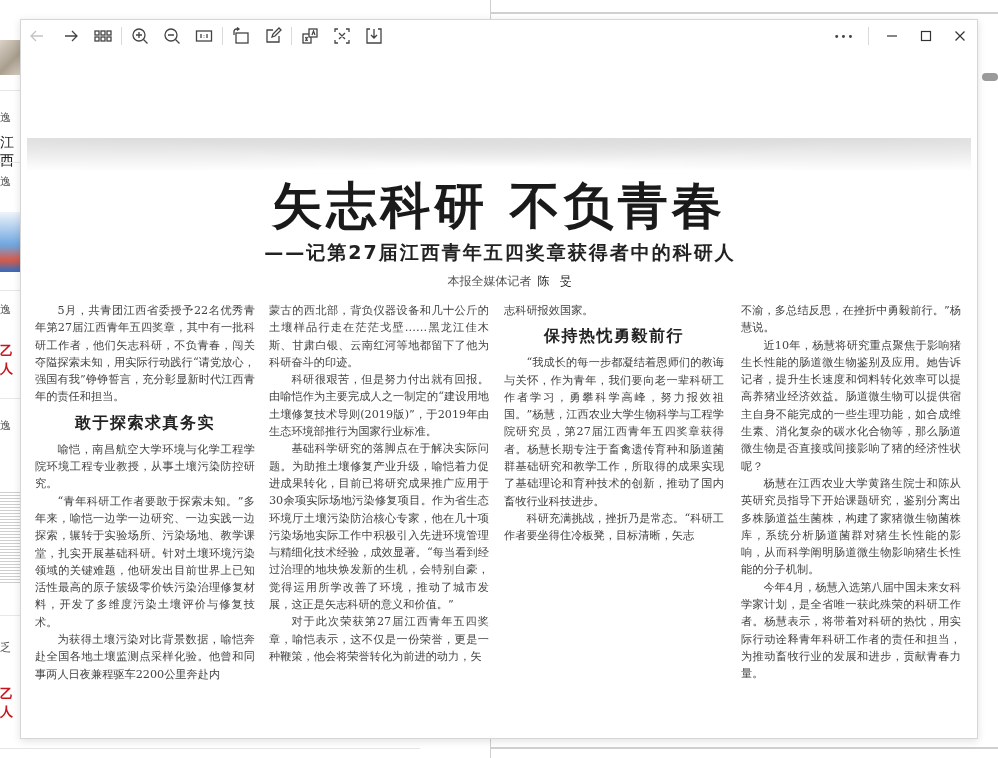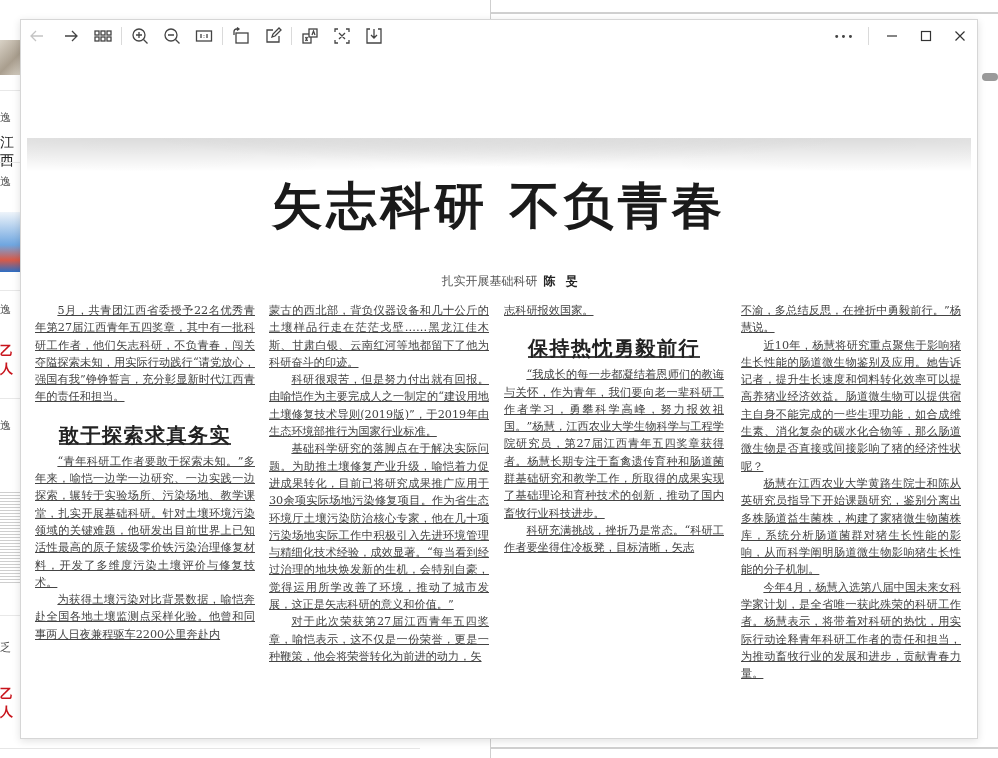--- a/index.html
+++ b/index.html
@@ -31,26 +31,26 @@
   .win-btn svg { width: 14px; height: 14px; stroke: #333; fill: none; stroke-width: 1.2; }
 
   .doc { position: absolute; left: 0; top: 32px; width: 988px; height: 686px; overflow: hidden; }
   .shadow-band { position: absolute; left: 6px; top: 86px; width: 944px; height: 40px;
      background: radial-gradient(ellipse at 12% 0%, rgba(0,0,0,.14), rgba(0,0,0,0) 60%),
                  radial-gradient(ellipse at 88% 0%, rgba(0,0,0,.14), rgba(0,0,0,0) 60%); }
 
   .headline { position: absolute; left: 0; top: 123px; width: 956px; text-align: center; font-family: "DejaVu Serif", serif; font-weight: bold; font-size: 50px; letter-spacing: 4px; color: #1a1a1a; line-height: 62px; }
   .subhead { position: absolute; left: 0; top: 187px; width: 956px; text-align: center; font-family: "DejaVu Sans", sans-serif; font-weight: bold; font-size: 19px; letter-spacing: 2px; color: #222; line-height: 26px; padding-left: 2px; }
   .byline { position: absolute; left: 0; top: 221px; width: 956px; text-align: center; font-size: 12px; color: #555; padding-left: 24px; }
-  .byline b { color: #222; font-weight: bold; letter-spacing: 3px; margin-left: 6px; }
-
-  .col { position: absolute; top: 250px; width: 220px; font-family: "DejaVu Serif", serif; font-size: 11.2px; line-height: 17.3px; color: #444; text-align: justify; text-decoration: underline; }
+  .byline b { color: #222; font-weight: normal; letter-spacing: 3px; margin-left: 6px; }
+
+  .col { position: absolute; top: 250px; width: 220px; font-family: "DejaVu Serif", serif; font-size: 11.2px; line-height: 17.3px; color: #444; text-align: justify; }
   .col p { text-indent: 2em; }
   .col p.noindent { text-indent: 0; }
-  .col h3 { text-align: center; font-family: "DejaVu Sans", sans-serif; font-weight: bold; font-size: 20px; color: #222; letter-spacing: 1.5px; margin: 20px 0 9px; line-height: 18px; }
+  .col h3 { text-align: center; font-family: "DejaVu Sans", sans-serif; font-weight: bold; font-size: 16px; color: #222; letter-spacing: 1.5px; margin: 8px 0 9px; line-height: 18px; }
   .c1 { left: 14px; } .c2 { left: 248px; } .c3 { left: 483px; } .c4 { left: 720px; }
 </style>
 </head>
 <body>
 
 <div class="bg-page"></div>
 <div class="bg-left"></div>
 <div class="bg-divider-v"></div>
 <div class="bg-right-line1"></div>
 <div class="bg-right-line2"></div>
@@ -167,27 +167,29 @@
         <svg viewBox="0 0 14 14">
             <path d="M2.5 2.5l9 9M11.5 2.5l-9 9"></path>
           </svg>
       </div>
     </div>
   </div>
 
   <div class="doc">
     <div class="shadow-band"></div>
     <div class="headline">矢志科研 不负青春</div>
+    <div class="subhead">——记第27届江西青年五四奖章获得者中的科研人</div>
     <div class="byline">
-      <span>扎实开展基础科研</span><b>陈 旻</b>
+      <span>本报全媒体记者</span><b>陈 旻</b>
     </div>
 
     <div class="col c1">
         <p>5月，共青团江西省委授予22名优秀青年第27届江西青年五四奖章，其中有一批科研工作者，他们矢志科研，不负青春，闯关夺隘探索未知，用实际行动践行“请党放心，强国有我”铮铮誓言，充分彰显新时代江西青年的责任和担当。</p>
         <h3>敢于探索求真务实</h3>
+        <p>喻恺，南昌航空大学环境与化学工程学院环境工程专业教授，从事土壤污染防控研究。</p>
         <p>“青年科研工作者要敢于探索未知。”多年来，喻恺一边学一边研究、一边实践一边探索，辗转于实验场所、污染场地、教学课堂，扎实开展基础科研。针对土壤环境污染领域的关键难题，他研发出目前世界上已知活性最高的原子簇级零价铁污染治理修复材料，开发了多维度污染土壤评价与修复技术。</p>
         <p>为获得土壤污染对比背景数据，喻恺奔赴全国各地土壤监测点采样化验。他曾和同事两人日夜兼程驱车2200公里奔赴内</p>
       </div>
     <div class="col c2">
         <p class="noindent">蒙古的西北部，背负仪器设备和几十公斤的土壤样品行走在茫茫戈壁……黑龙江佳木斯、甘肃白银、云南红河等地都留下了他为科研奋斗的印迹。</p>
         <p>科研很艰苦，但是努力付出就有回报。由喻恺作为主要完成人之一制定的“建设用地土壤修复技术导则(2019版)”，于2019年由生态环境部推行为国家行业标准。</p>
         <p>基础科学研究的落脚点在于解决实际问题。为助推土壤修复产业升级，喻恺着力促进成果转化，目前已将研究成果推广应用于30余项实际场地污染修复项目。作为省生态环境厅土壤污染防治核心专家，他在几十项污染场地实际工作中积极引入先进环境管理与精细化技术经验，成效显著。“每当看到经过治理的地块焕发新的生机，会特别自豪，觉得运用所学改善了环境，推动了城市发展，这正是矢志科研的意义和价值。”</p>
         <p>对于此次荣获第27届江西青年五四奖章，喻恺表示，这不仅是一份荣誉，更是一种鞭策，他会将荣誉转化为前进的动力，矢</p>
       </div>
     <div class="col c3">

